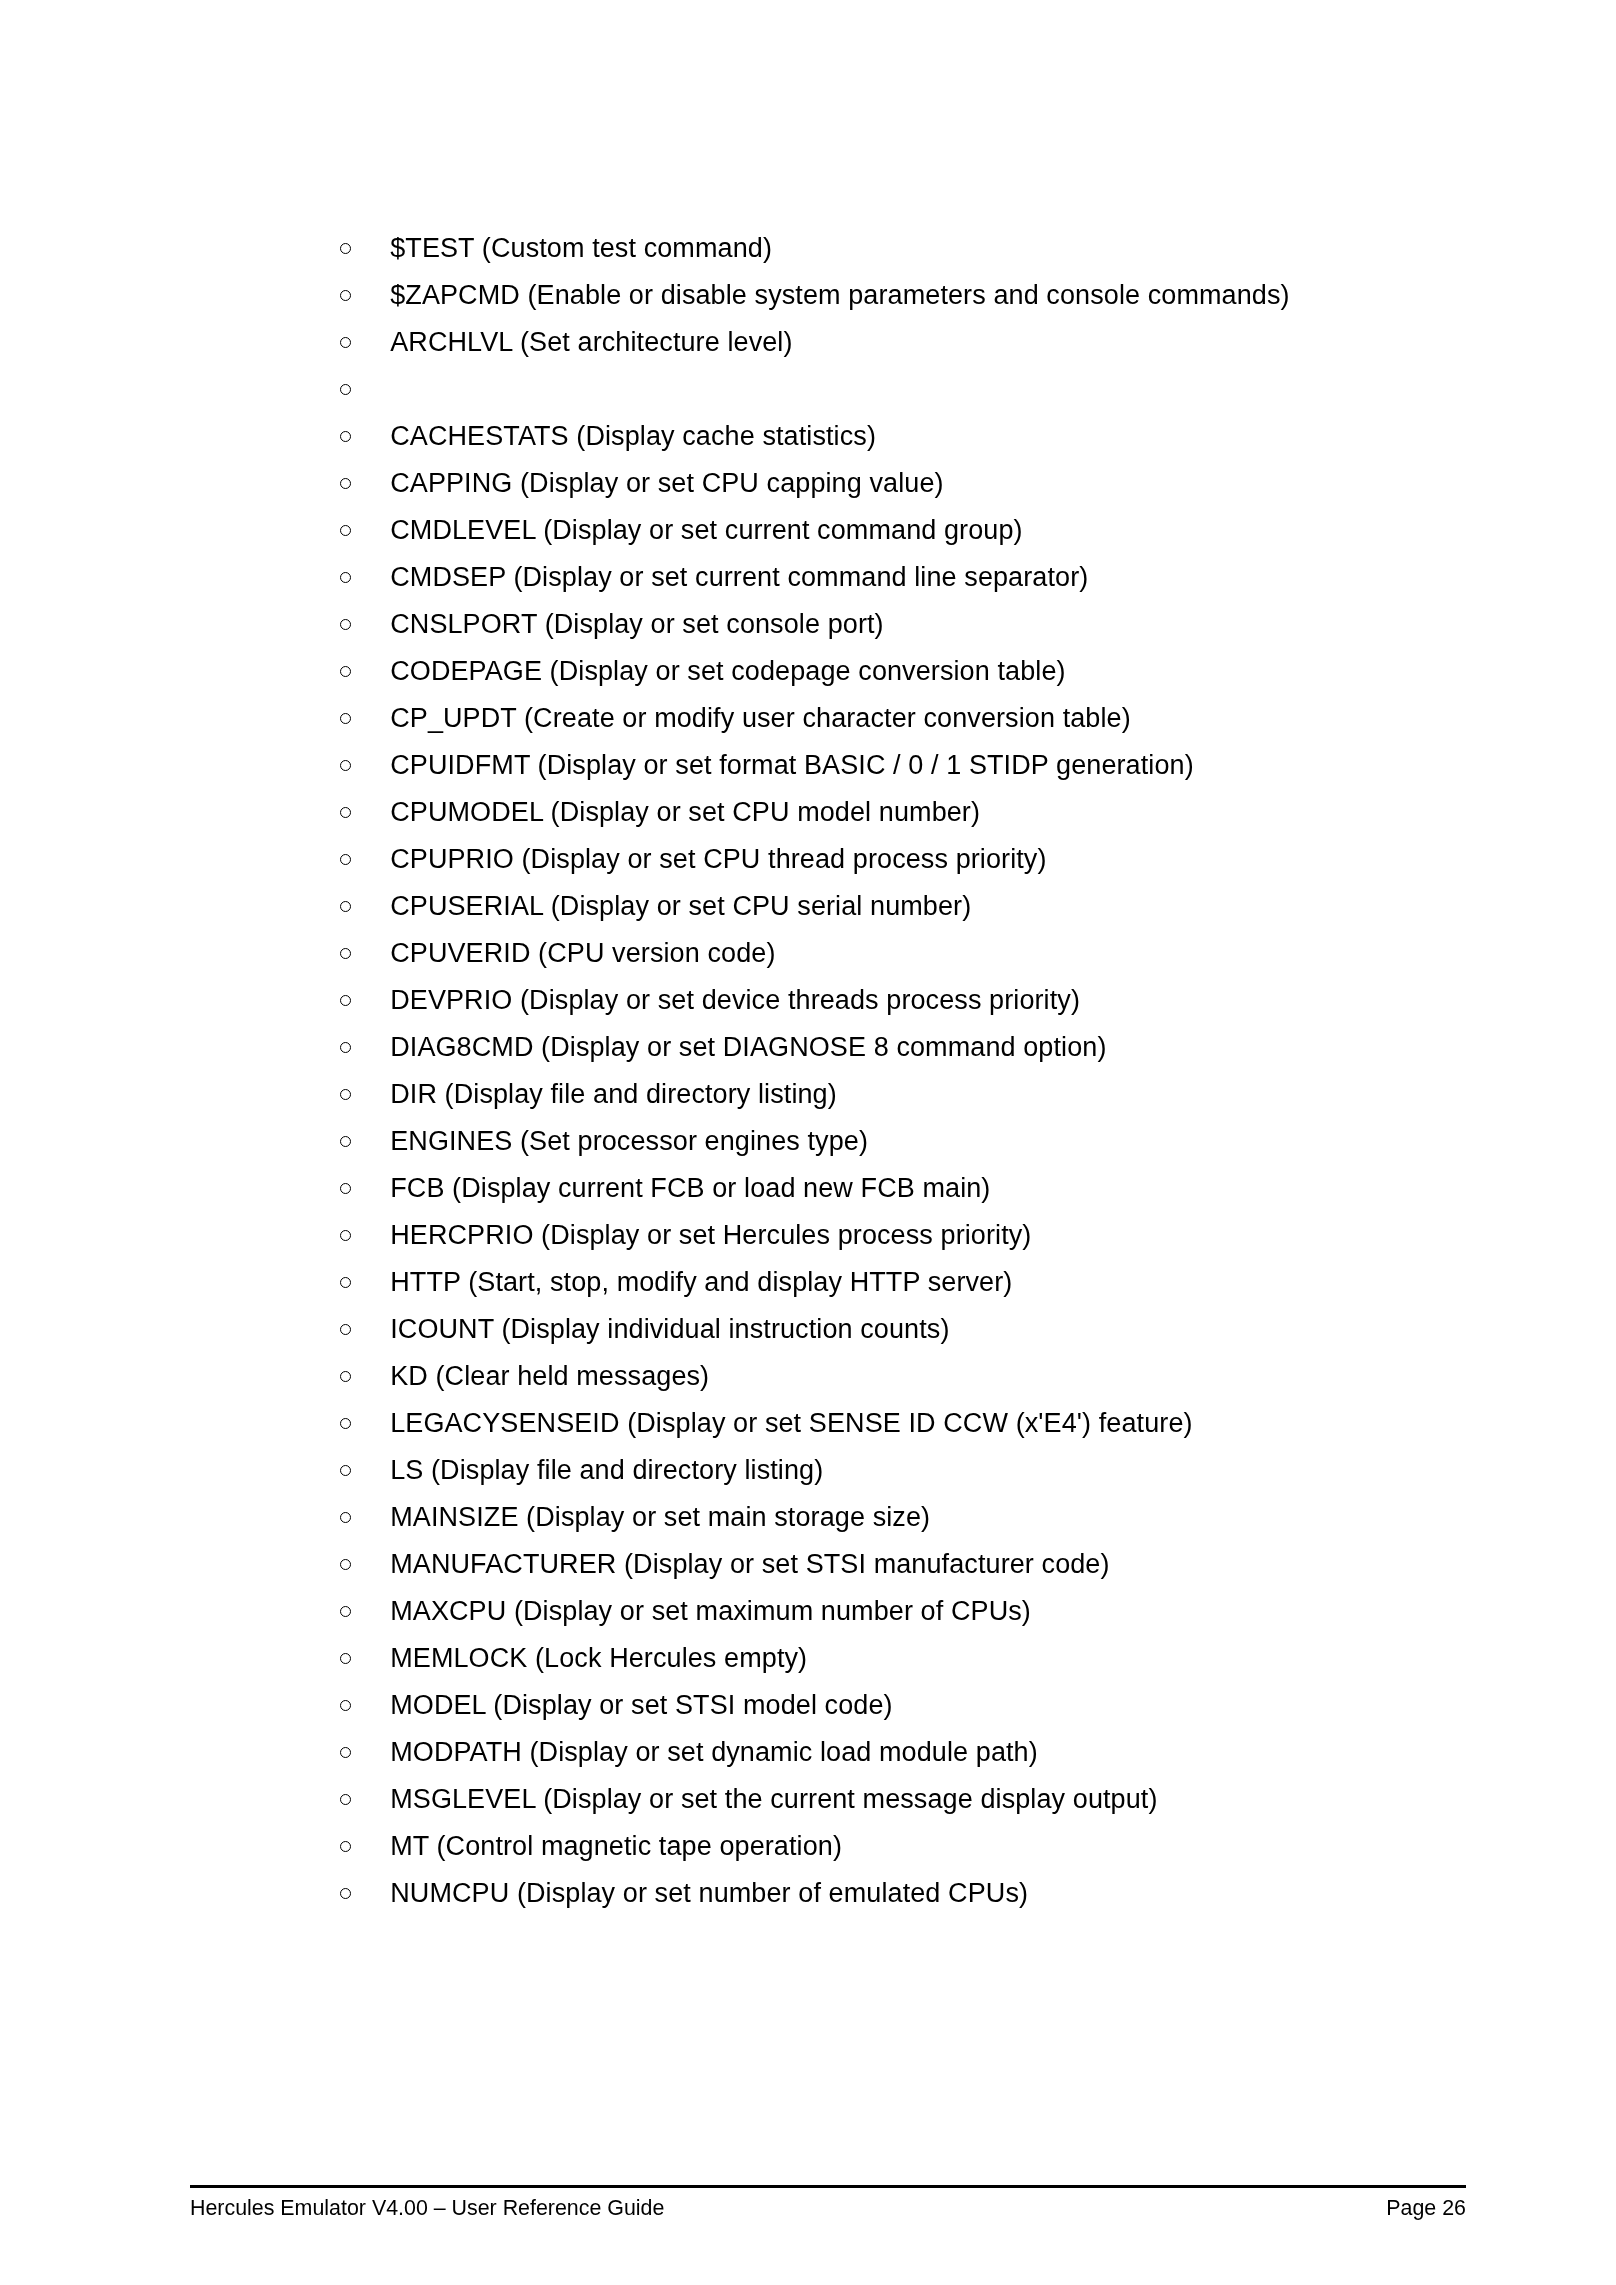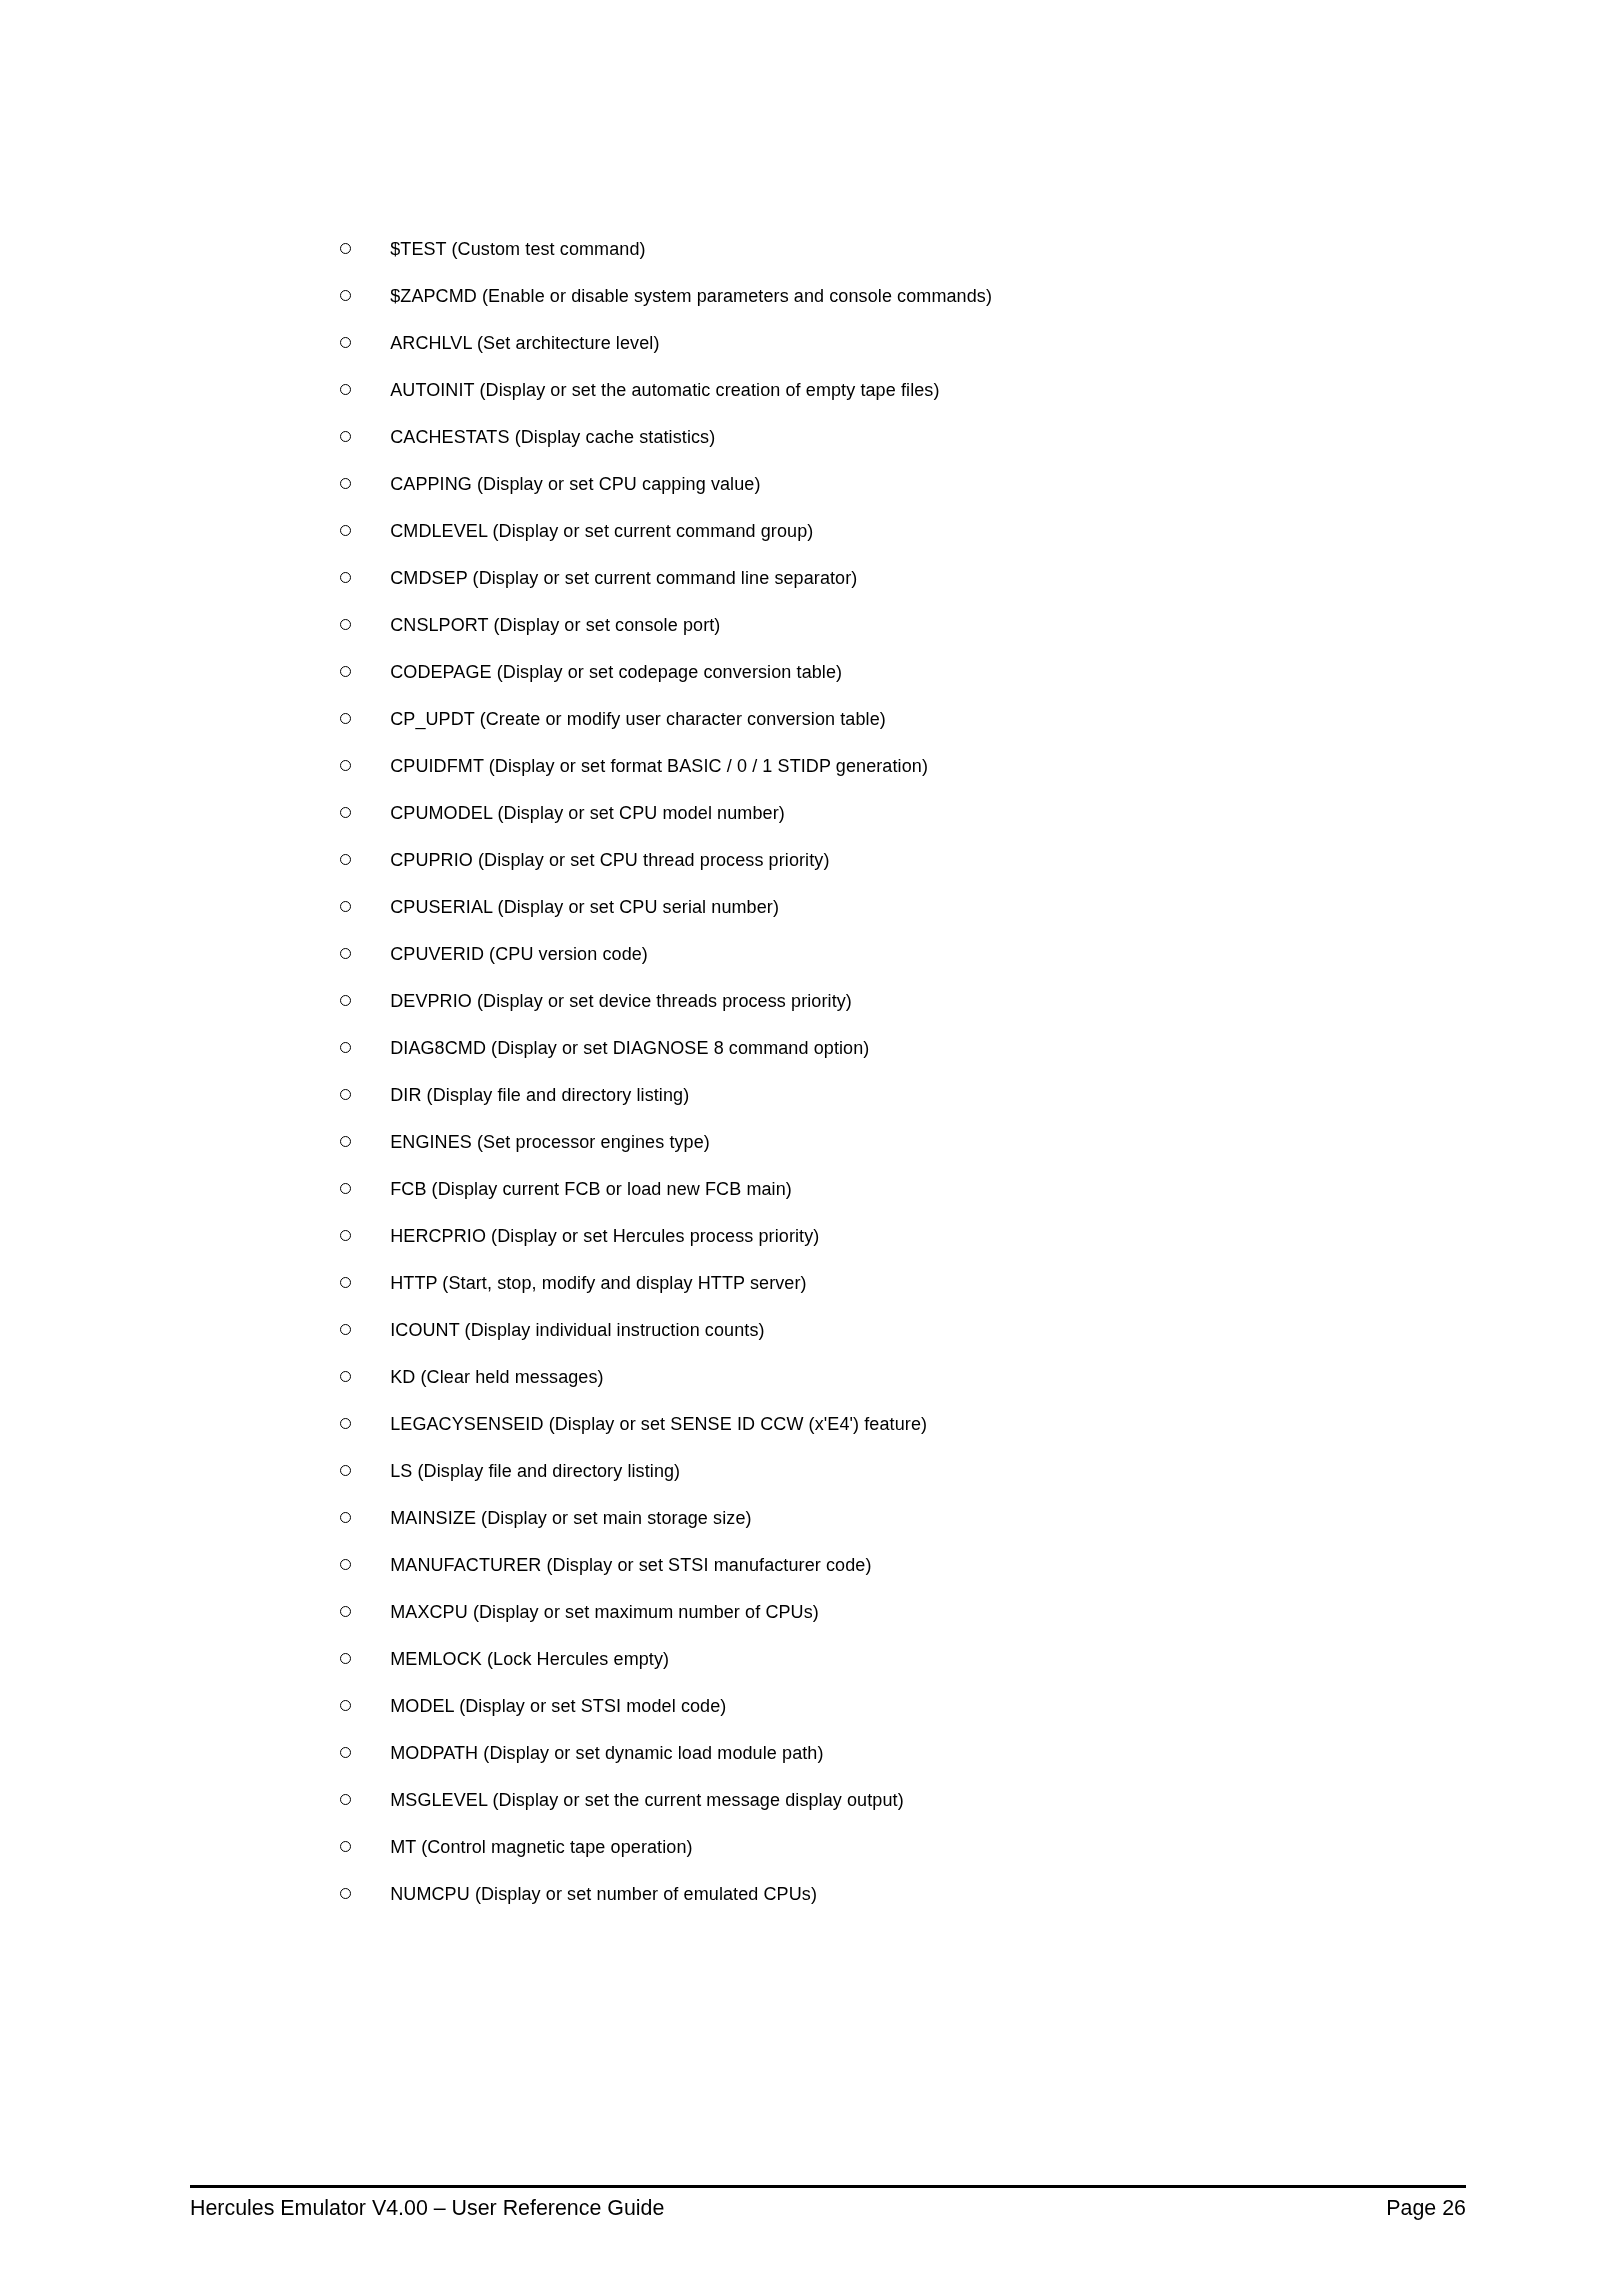--- a/index.html
+++ b/index.html
@@ -32,21 +32,21 @@
     box-sizing: border-box;
     width: 11.2px;
     height: 11.2px;
     margin-left: 340px;
     border: 1.7px solid #000000;
     border-radius: 50%;
     background: transparent;
   }
   .item-text {
     margin-left: 39px;
-    font-size: 18px;
+    font-size: 27px;
     line-height: 1;
     white-space: nowrap;
     letter-spacing: 0.1px;
   }
   .footer-rule {
     position: absolute;
     left: 190px;
     width: 1276px;
     top: 2185px;
     height: 2.8px;
@@ -76,21 +76,20 @@
       <li class="row">
         <span class="bullet"></span>
         <span class="item-text">$ZAPCMD (Enable or disable system parameters and console commands)</span>
       </li>
       <li class="row">
         <span class="bullet"></span>
         <span class="item-text">ARCHLVL (Set architecture level)</span>
       </li>
       <li class="row">
         <span class="bullet"></span>
-        <span class="item-text">AUTOINIT (Display or set the automatic creation of empty tape files)</span>
       </li>
       <li class="row">
         <span class="bullet"></span>
         <span class="item-text">CACHESTATS (Display cache statistics)</span>
       </li>
       <li class="row">
         <span class="bullet"></span>
         <span class="item-text">CAPPING (Display or set CPU capping value)</span>
       </li>
       <li class="row">

